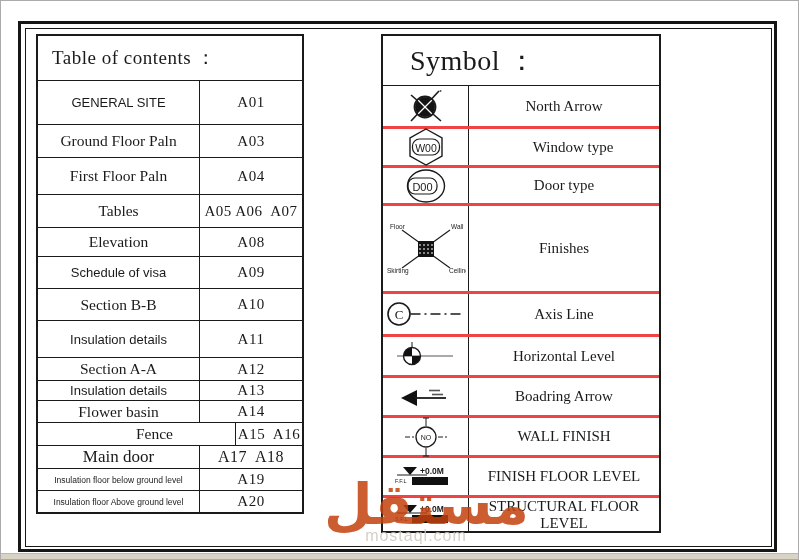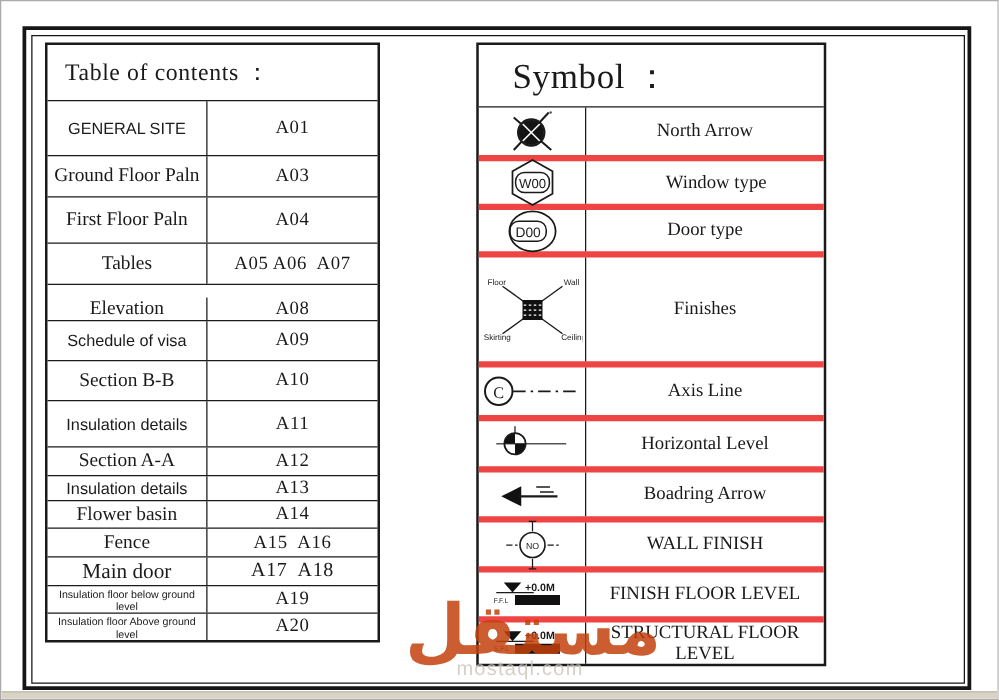--- a/index.html
+++ b/index.html
@@ -10,35 +10,35 @@
 
   .frame-outer{position:absolute;left:17px;top:20px;width:753px;height:525px;border:3px solid #161616;}
   .frame-inner{position:absolute;left:24px;top:27px;width:745px;height:517px;border:1px solid #161616;}
 
   
   .toc{position:absolute;left:35px;top:33px;width:268px;border:2px solid #1a1a1a;background:#fff;box-sizing:border-box;}
   .toc-header{height:45px;border-bottom:1px solid #1a1a1a;display:flex;align-items:center;
               padding-left:14px;font-size:19px;letter-spacing:.5px;box-sizing:border-box;}
   .trow{display:flex;border-bottom:1px solid #1a1a1a;box-sizing:border-box;}
   .trow:last-child{border-bottom:none;}
-  .tname{width:128px;border-right:1px solid #1a1a1a;display:flex;align-items:center;
+  .tname{width:162px;border-right:1px solid #1a1a1a;display:flex;align-items:center;
          justify-content:center;text-align:center;box-sizing:border-box;padding:0 2px;}
   .tcode{flex:1;display:flex;align-items:center;justify-content:center;
          font-family:"Liberation Serif",serif;font-size:15px;letter-spacing:.5px;white-space:pre;}
   .style-sans .tname{font-family:"Liberation Sans","DejaVu Sans",sans-serif;font-size:13px;}
   .style-serif .tname{font-family:"Liberation Serif",serif;font-size:15.5px;}
   .style-serif-lg .tname{font-family:"Liberation Serif",serif;font-size:17px;}
   .style-serif-lg .tcode{font-size:16px;}
   .style-tiny .tname{font-family:"Liberation Sans","DejaVu Sans",sans-serif;font-size:8.5px;}
 
   
   .sym{position:absolute;left:380px;top:33px;width:280px;border:2px solid #1a1a1a;background:#fff;box-sizing:border-box;}
   .sym-header{height:50px;border-bottom:1px solid #1a1a1a;display:flex;align-items:center;
               padding-left:27px;font-size:28px;letter-spacing:.5px;box-sizing:border-box;}
-  .srow{display:flex;border-bottom:5px solid #ef4444;box-sizing:border-box;}
+  .srow{display:flex;border-bottom:3px solid #ef4444;box-sizing:border-box;}
   .srow:last-child{border-bottom:none;}
   .sicon{width:86px;border-right:1px solid #1a1a1a;display:flex;align-items:center;
          justify-content:center;box-sizing:border-box;}
   .slabel{flex:1;display:flex;align-items:center;justify-content:center;text-align:center;
           font-size:15px;padding:0 2px;}
 
   
   .watermark{position:absolute;left:323px;top:476px;width:184px;text-align:center;z-index:9;pointer-events:none;opacity:.85;}
   .wm-logo{font-family:"DejaVu Sans",sans-serif;font-weight:bold;font-size:56px;line-height:56px;color:#c2410c;}
   .wm-url{font-family:"Liberation Sans","DejaVu Sans",sans-serif;font-size:16px;color:#cdc8be;margin-top:-6px;letter-spacing:1px;}
@@ -64,21 +64,21 @@
           <div class="tcode">A03</div>
         </div>
         <div class="trow style-serif" style="height: 37px;">
           <div class="tname">First Floor Paln</div>
           <div class="tcode">A04</div>
         </div>
         <div class="trow style-serif" style="height: 33px;">
           <div class="tname">Tables</div>
           <div class="tcode">A05 A06  A07</div>
         </div>
-        <div class="trow style-serif" style="height: 29px; align-items: flex-end;">
+        <div class="trow style-serif" style="height: 29px;">
           <div class="tname">Elevation</div>
           <div class="tcode">A08</div>
         </div>
         <div class="trow style-sans" style="height: 32px;">
           <div class="tname">Schedule of visa</div>
           <div class="tcode">A09</div>
         </div>
         <div class="trow style-serif" style="height: 32px;">
           <div class="tname">Section B-B</div>
           <div class="tcode">A10</div>
@@ -92,21 +92,21 @@
           <div class="tcode">A12</div>
         </div>
         <div class="trow style-sans" style="height: 20px;">
           <div class="tname">Insulation details</div>
           <div class="tcode">A13</div>
         </div>
         <div class="trow style-serif" style="height: 22px;">
           <div class="tname">Flower basin</div>
           <div class="tcode">A14</div>
         </div>
-        <div class="trow style-serif" style="height: 23px;">
+        <div class="trow style-serif" style="height: 23px; padding-left: 36px;">
           <div class="tname">Fence</div>
           <div class="tcode">A15  A16</div>
         </div>
         <div class="trow style-serif-lg" style="height: 23px;">
           <div class="tname">Main door</div>
           <div class="tcode">A17  A18</div>
         </div>
         <div class="trow style-tiny" style="height: 22px;">
           <div class="tname">Insulation floor below ground level</div>
           <div class="tcode">A19</div>

